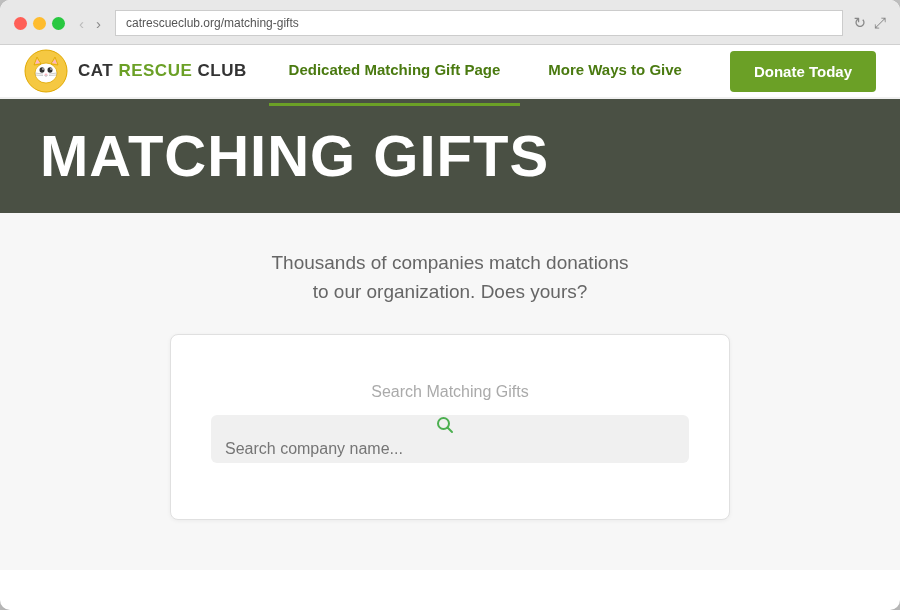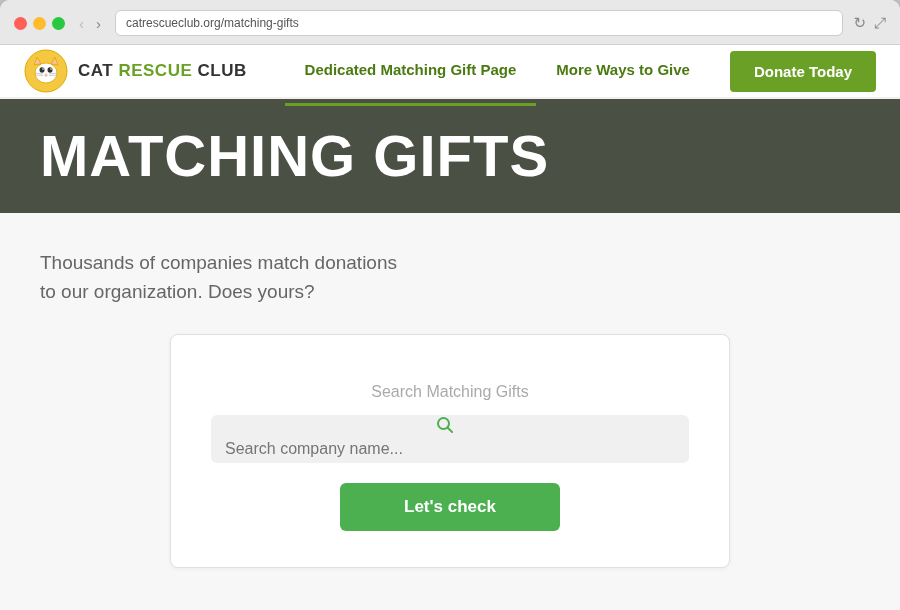--- a/index.html
+++ b/index.html
@@ -60,21 +60,21 @@
       cursor: pointer;
       padding: 0 4px;
       line-height: 1;
     }
     .nav-btn:disabled { color: #bbb; cursor: default; }
 
     .address-bar {
       flex: 1;
       background: #fff;
       border: 1px solid #ccc;
-      border-radius: 6px;
+      border-radius: 0;
       height: 26px;
       padding: 0 10px;
       font-size: 12px;
       color: #555;
     }
 
     .browser-actions {
       display: flex;
       gap: 8px;
       color: #888;
@@ -109,21 +109,21 @@
       letter-spacing: 0.5px;
       color: #333;
     }
 
     .logo-text .rescue { color: #6ba026; }
 
     .nav-links {
       display: flex;
       align-items: center;
       margin-left: auto;
-      gap: 0;
+      gap: 8px;
     }
 
     .nav-link {
       text-decoration: none;
       color: #4a7a10;
       font-weight: 600;
       font-size: 15px;
       padding: 0 20px;
       height: 70px;
       display: flex;
@@ -164,20 +164,21 @@
     }
 
     
     .main-content {
       background: #f7f7f7;
       padding: 36px 40px 50px;
       min-height: 300px;
     }
 
     .subtitle {
+      text-align: center;
       color: #666;
       font-size: 19px;
       line-height: 1.5;
       margin-bottom: 28px;
     }
 
     .search-card {
       background: #fff;
       border: 1px solid #e0e0e0;
       border-radius: 8px;
@@ -314,17 +315,16 @@
       <div class="search-input-wrapper">
         <span class="search-icon-svg">
           <svg width="20" height="20" viewBox="0 0 20 20" fill="none" xmlns="http://www.w3.org/2000/svg">
             <circle cx="8.5" cy="8.5" r="5.5" stroke="#4caf50" stroke-width="2"></circle>
             <line x1="12.5" y1="12.5" x2="17" y2="17" stroke="#4caf50" stroke-width="2" stroke-linecap="round"></line>
           </svg>
         </span>
         <input class="search-input" type="text" placeholder="Search company name..." style="">
       </div>
 
-      <button class="lets-check-btn">Let's check</button>
     </div>
   </div>
 
 </div>
 
 </body></html>

